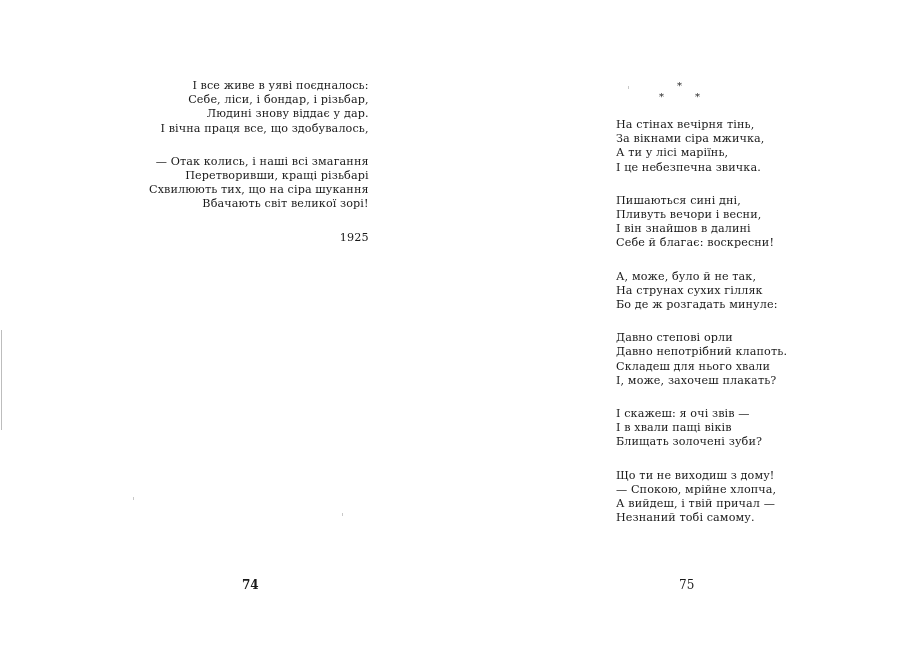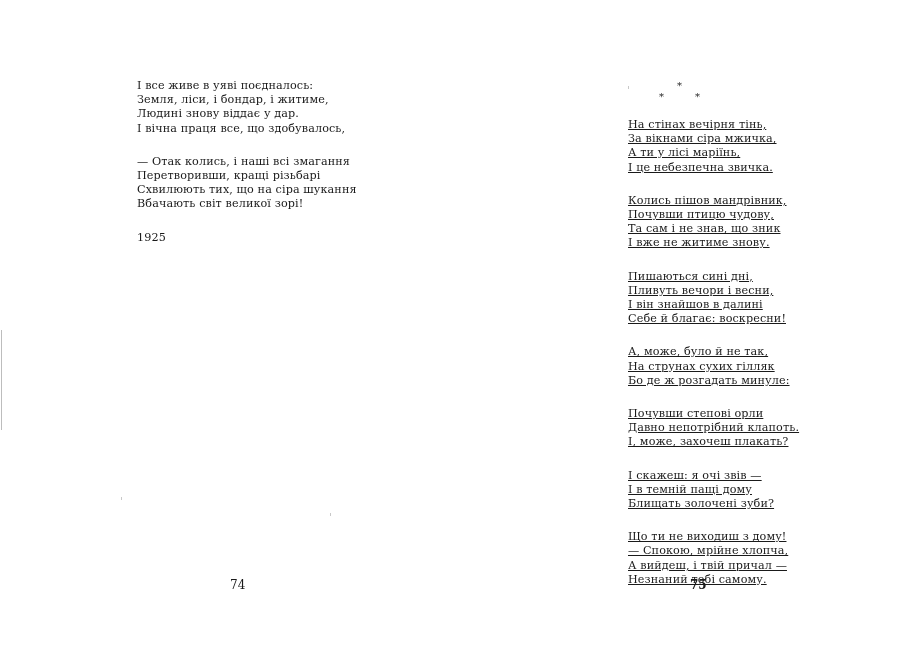--- a/index.html
+++ b/index.html
@@ -27,32 +27,32 @@
       top: 330px;
       width: 1px;
       height: 100px;
       background: #bdbdbd;
     }
     .page {
       position: absolute;
       top: 0;
       height: 667px;
     }
-    .page-left { left: 0; width: 450px; }
+    .page-left { left: 12px; width: 450px; text-align: right; }
     .page-right { left: 450px; width: 450px; }
 
     .text-block {
       position: absolute;
       font-size: 11.2px;
       line-height: 14.2px;
       white-space: nowrap;
       letter-spacing: 0.1px;
     }
     .left-block { left: 137px; top: 79px; }
-    .right-block { left: 178px; top: 118px; text-decoration: underline; }
+    .right-block { left: 166px; top: 118px; }
 
     .stanza { margin: 0 0 19px 0; }
     .stanza .line { display: block; }
     .date-line { display: block; margin-top: 16px; }
 
     .asterism {
       position: absolute;
       left: 208px;
       top: 80px;
       width: 50px;
@@ -64,42 +64,42 @@
       position: absolute;
     }
     .asterism .s1 { left: 19px; top: 1px; }
     .asterism .s2 { left: 1px; top: 12px; }
     .asterism .s3 { left: 37px; top: 12px; }
 
     .page-number {
       position: absolute;
       top: 578px;
       font-size: 12px;
-      font-weight: normal;
+      font-weight: bold;
     }
     .page-left .page-number { left: 230px; }
-    .page-right .page-number { left: 240px; font-weight: bold; text-align: center; }
+    .page-right .page-number { left: 229px; font-weight: normal; text-align: center; }
 
     .speck {
       position: absolute;
       width: 1px; height: 3px;
       background: #c8c8c8;
     }
   </style>
 </head>
 <body>
 
 <div class="spread">
   <div class="edge-line"></div>
 
   <div class="page page-left">
     <div class="text-block left-block">
       <div class="stanza">
         <span class="line">І все живе в уяві поєдналось:</span>
-        <span class="line">Земля, ліси, і бондар, і житиме,</span>
+        <span class="line">Себе, ліси, і бондар, і різьбар,</span>
         <span class="line">Людині знову віддає у дар.</span>
         <span class="line">І вічна праця все, що здобувалось,</span>
       </div>
       <div class="stanza">
         <span class="line">— Отак колись, і наші всі змагання</span>
         <span class="line">Перетворивши, кращі різьбарі</span>
         <span class="line">Схвилюють тих, що на сіра шукання</span>
         <span class="line">Вбачають світ великої зорі!</span>
       </div>
       <span class="date-line">1925</span>
@@ -116,44 +116,39 @@
       <span class="star s3">*</span>
     </div>
     <div class="text-block right-block">
       <div class="stanza">
         <span class="line">На стінах вечірня тінь,</span>
         <span class="line">За вікнами сіра мжичка,</span>
         <span class="line">А ти у лісі маріїнь,</span>
         <span class="line">І це небезпечна звичка.</span>
       </div>
       <div class="stanza">
-        <span class="line">Колись пішов мандрівник,</span>
-        <span class="line">Почувши птицю чудову,</span>
-        <span class="line">Та сам і не знав, що зник</span>
-        <span class="line">І вже не житиме знову.</span>
-      </div>
-      <div class="stanza">
         <span class="line">Пишаються сині дні,</span>
         <span class="line">Пливуть вечори і весни,</span>
         <span class="line">І він знайшов в далині</span>
         <span class="line">Себе й благає: воскресни!</span>
       </div>
       <div class="stanza">
         <span class="line">А, може, було й не так,</span>
         <span class="line">На струнах сухих гілляк</span>
         <span class="line">Бо де ж розгадать минуле:</span>
       </div>
       <div class="stanza">
-        <span class="line">Почувши степові орли</span>
+        <span class="line">Давно степові орли</span>
         <span class="line">Давно непотрібний клапоть.</span>
+        <span class="line">Складеш для нього хвали</span>
         <span class="line">І, може, захочеш плакать?</span>
       </div>
       <div class="stanza">
         <span class="line">І скажеш: я очі звів —</span>
-        <span class="line">І в темній пащі дому</span>
+        <span class="line">І в хвали пащі віків</span>
         <span class="line">Блищать золочені зуби?</span>
       </div>
       <div class="stanza">
         <span class="line">Що ти не виходиш з дому!</span>
         <span class="line">— Спокою, мрійне хлопча,</span>
         <span class="line">А вийдеш, і твій причал —</span>
         <span class="line">Незнаний тобі самому.</span>
       </div>
     </div>
     <div class="page-number">75</div>

